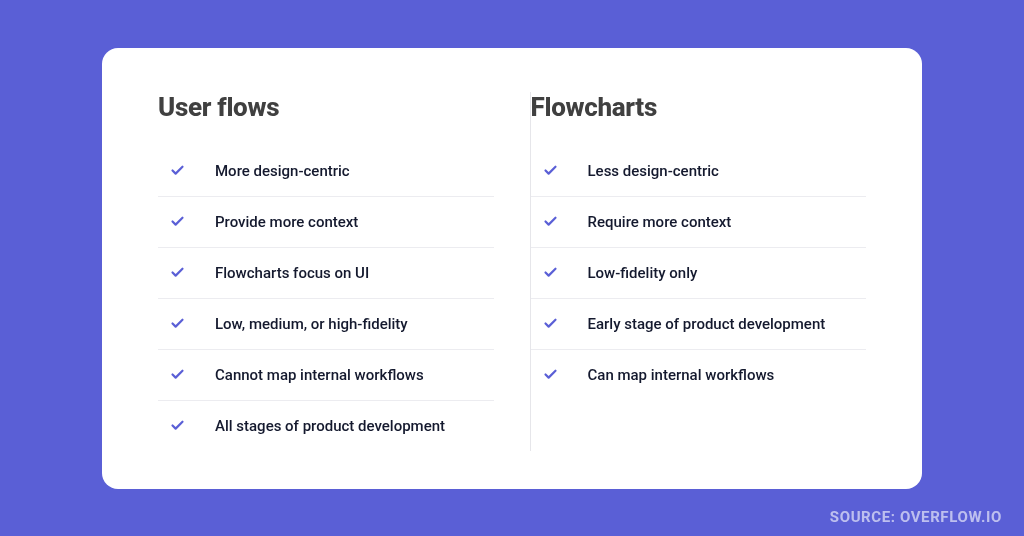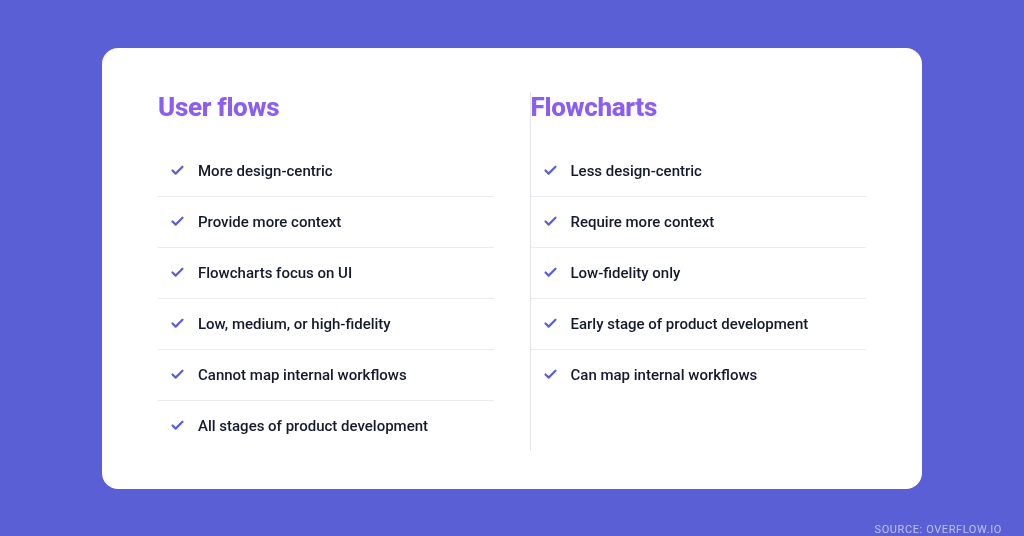--- a/index.html
+++ b/index.html
@@ -30,28 +30,28 @@
     }
     .column.left {
       padding-right: 36px;
       border-right: 1px solid #e6e6ea;
     }
     .column.right {
     }
     .col-title {
       font-size: 26px;
       font-weight: 800;
-      color: #8b5cf6;
+      color: #404040;
       margin-bottom: 24px;
       letter-spacing: -0.3px;
     }
     .item {
       display: flex;
       align-items: center;
-      gap: 13px;
+      gap: 30px;
       padding: 16px 0 16px 12px;
       border-bottom: 1px solid #ececf0;
     }
     .item:last-child {
       border-bottom: none;
     }
     .check-icon {
       width: 15px;
       height: 15px;
       flex-shrink: 0;
@@ -63,24 +63,24 @@
       width: 15px;
       height: 15px;
     }
     .item-text {
       font-size: 15px;
       color: #14192e;
       font-weight: 500;
     }
     .source {
       position: absolute;
-      bottom: 0;
+      bottom: 10px;
       right: 22px;
-      font-size: 11px;
-      font-weight: 400;
+      font-size: 15px;
+      font-weight: 700;
       letter-spacing: 0.6px;
       color: rgba(255,255,255,0.6);
       text-transform: uppercase;
     }
   </style>
 </head>
 <body>
 
 <div class="card">
   <div class="column left">

